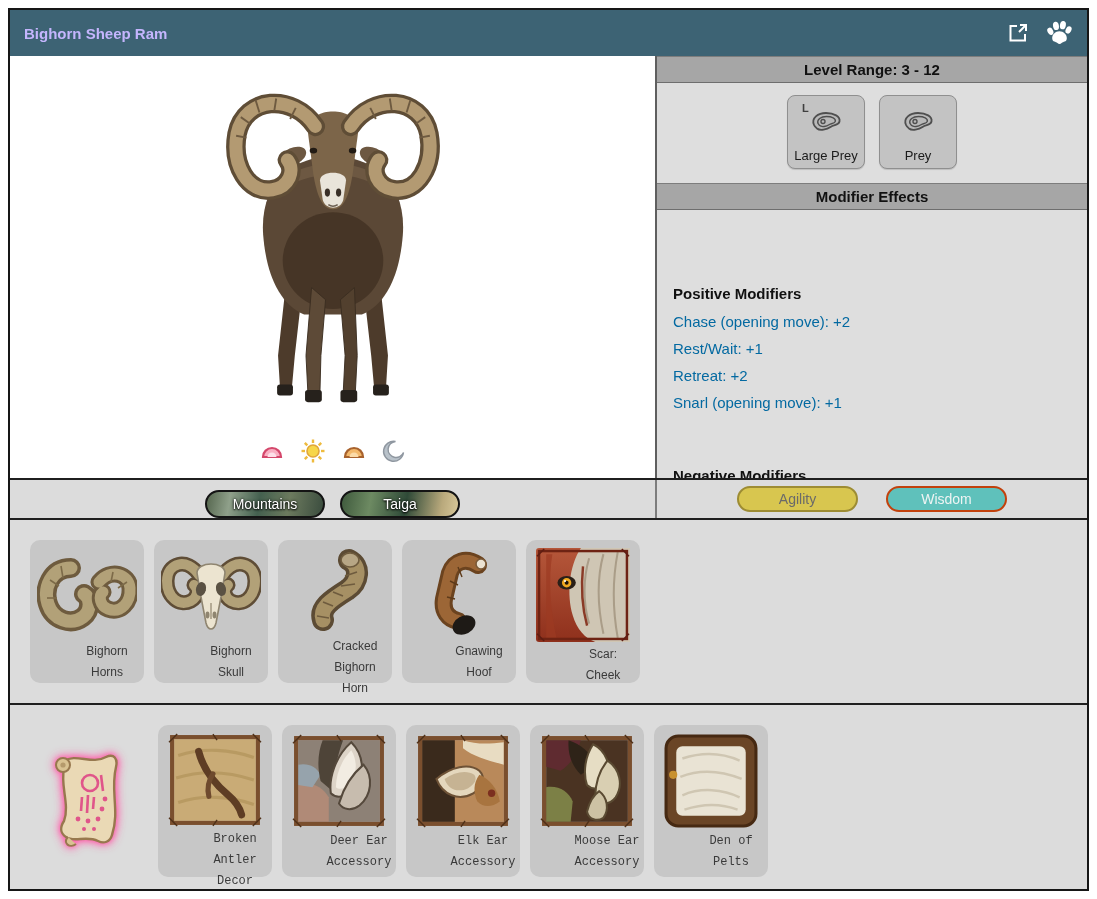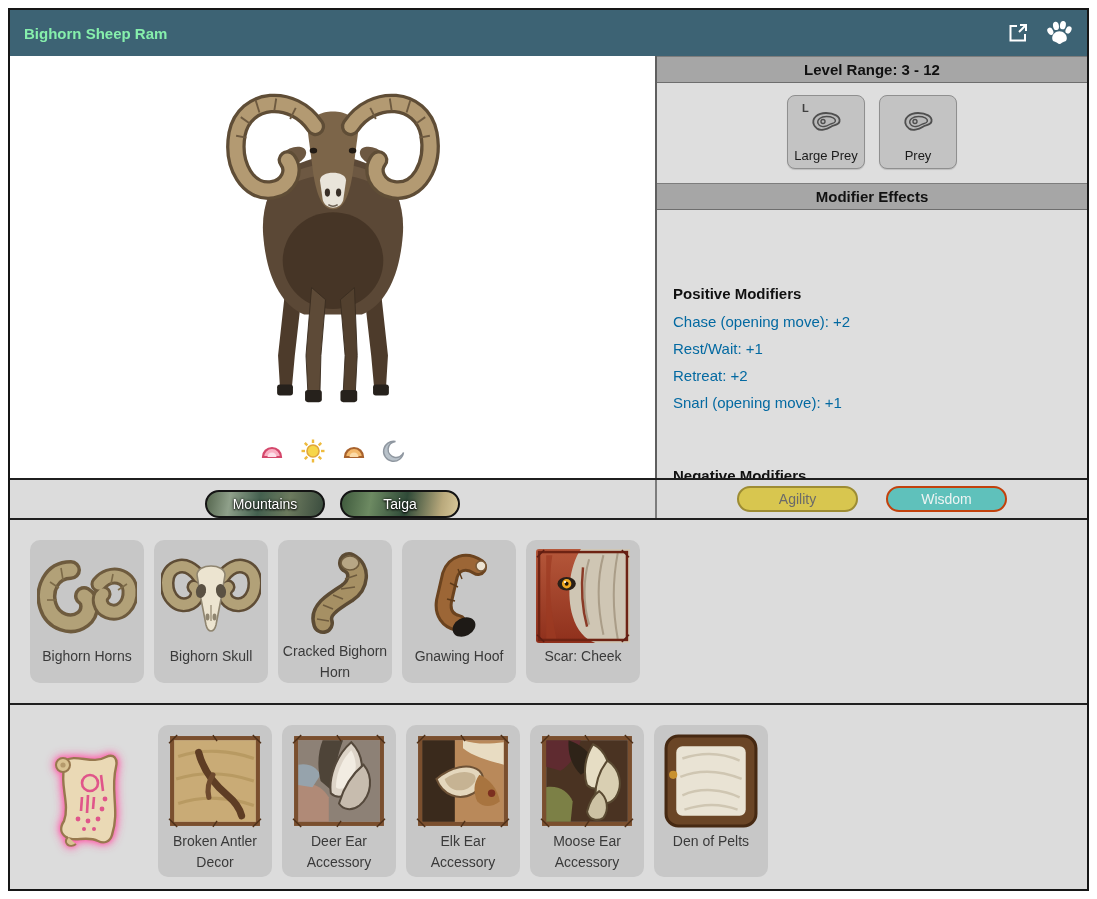--- a/index.html
+++ b/index.html
@@ -2,21 +2,21 @@
 <html><head>
 <meta charset="utf-8">
 <style>
   * { margin:0; padding:0; box-sizing:border-box; }
   html,body { background:#ffffff; font-family:"Liberation Sans","DejaVu Sans",sans-serif; }
   .page { width:1097px; height:899px; background:#fff; padding:8px; }
   .window { width:1081px; height:883px; border:2px solid #161616; display:flex; flex-direction:column; background:#dcdcdc; }
 
   
   .hdr { height:46px; background:#3d6374; display:flex; align-items:center; padding:0 14px; flex-shrink:0; }
-  .hdr-title { color:#86efac; font-weight:bold; font-size:15px; }
+  .hdr-title { color:#c4b5fd; font-weight:bold; font-size:15px; }
   .hdr-icons { margin-left:auto; display:flex; align-items:center; gap:16px; }
   .hdr-icons svg { display:block; }
 
   
   .main-row { height:422px; display:flex; flex-shrink:0; }
   .left-panel { width:647px; background:#ffffff; border-right:2px solid #5f5f5f; display:flex; flex-direction:column; align-items:center; }
   .ram-wrap { margin-top:22px; }
   .time-row { margin-top:auto; margin-bottom:14px; display:flex; gap:15px; align-items:center; }
   .time-row svg { display:block; }
 
@@ -38,26 +38,26 @@
   .biome-btn { min-width:120px; height:28px; border:2px solid #141414; border-radius:14px; color:#fff; font-size:14px; display:flex; align-items:center; justify-content:center; text-shadow:0 0 3px #000,0 1px 2px #000; cursor:pointer; }
   .biome-mountains { background:linear-gradient(100deg,#55664e 0%,#8fa08a 20%,#44604f 45%,#6c7a5e 70%,#3a4c3e 100%); }
   .biome-taiga { background:linear-gradient(100deg,#3f5a3d 0%,#6d8a62 25%,#2f4a38 55%,#b9a97c 85%,#d8c89a 100%); }
   .stat-btn { width:121px; height:26px; border-radius:13px; font-size:14px; display:flex; align-items:center; justify-content:center; cursor:pointer; }
   .stat-agility { background:#d8c64f; border:2px solid #9d8c33; color:#6a6a6a; }
   .stat-wisdom { background:#5fc1bb; border:2px solid #c2410c; color:#eef4f3; }
 
   
   .items-sec { border-top:2px solid #1f1f1f; background:#dcdcdc; display:flex; align-items:flex-start; padding:20px 0 0 20px; gap:10px; flex-shrink:0; }
   .sec-drops { height:185px; }
-  .sec-decor { height:182px; }
+  .sec-decor { height:182px;font-family:Liberation Mono, monospace; }
   .item-card { width:114px; background:#c7c7c7; border-radius:10px; display:flex; flex-direction:column; align-items:center; padding-top:8px; }
   .sec-drops .item-card { height:143px; }
   .sec-decor .item-card { height:152px; }
   .item-art { height:96px; display:flex; align-items:center; justify-content:center; }
-  .item-label { font-size:14px; color:#3a3a3a; text-align:center; line-height:21px; padding:2px 4px 0 4px; }
+  .item-label { font-size:12px; color:#3a3a3a; text-align:center; line-height:21px; padding:2px 4px 0 4px;margin-left:40px; }
   .scroll-wrap { width:118px; height:152px; display:flex; align-items:center; justify-content:center; }
   .scroll-wrap svg { filter:drop-shadow(0 0 5px rgba(255,94,170,.85)) drop-shadow(0 0 2px rgba(255,94,170,.9)); }
 </style>
 </head>
 <body>
 
 <div class="page">
   <div class="window">
 
     <div class="hdr">

